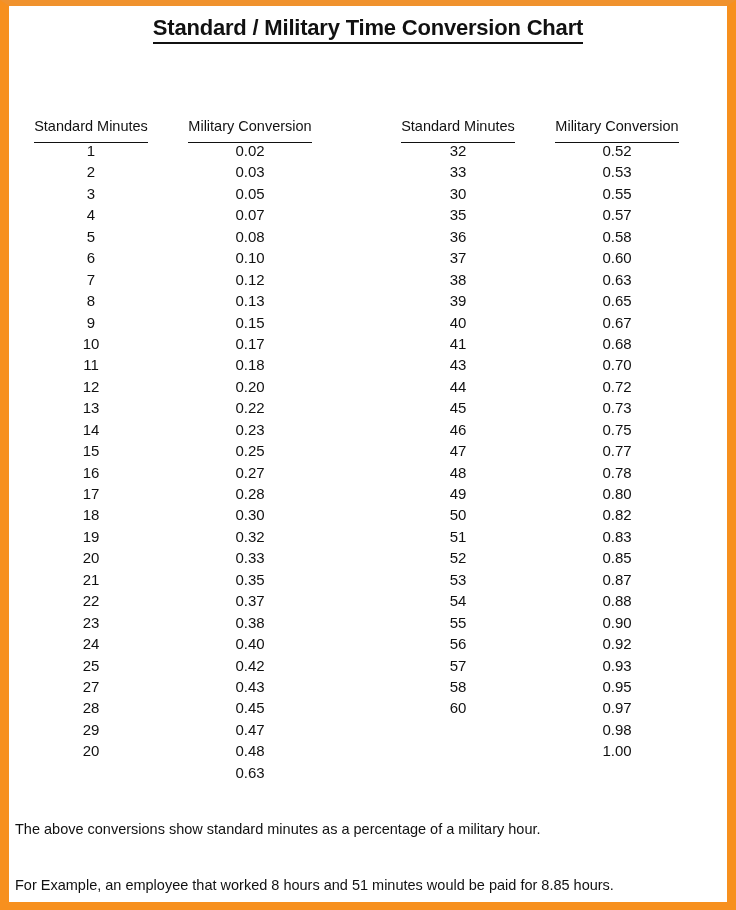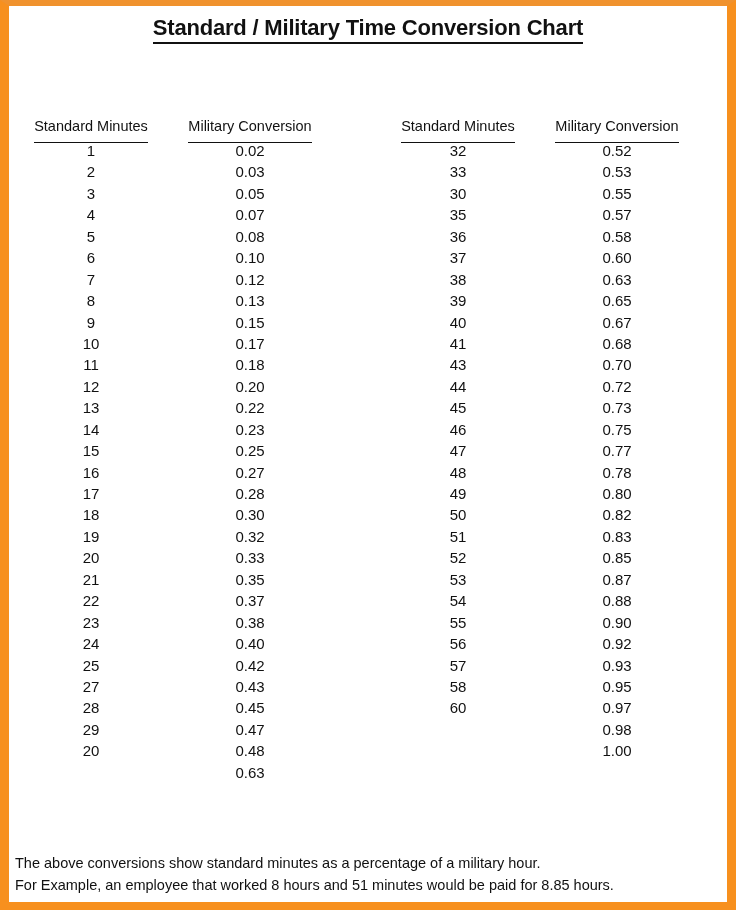--- a/index.html
+++ b/index.html
@@ -104,20 +104,21 @@
     position: absolute;
     left: 6px;
     bottom: 6px;
     right: 6px;
   }
   .footer-line {
     font-size: 14.5px;
     color: #111111;
     line-height: 22px;
     white-space: nowrap;
+    margin-top: 34px;
   }
 </style>
 </head>
 <body>
 
 <div class="page">
   <div class="inner">
 
     <h1 class="title"><span>Standard / Military Time Conversion Chart</span></h1>
 

